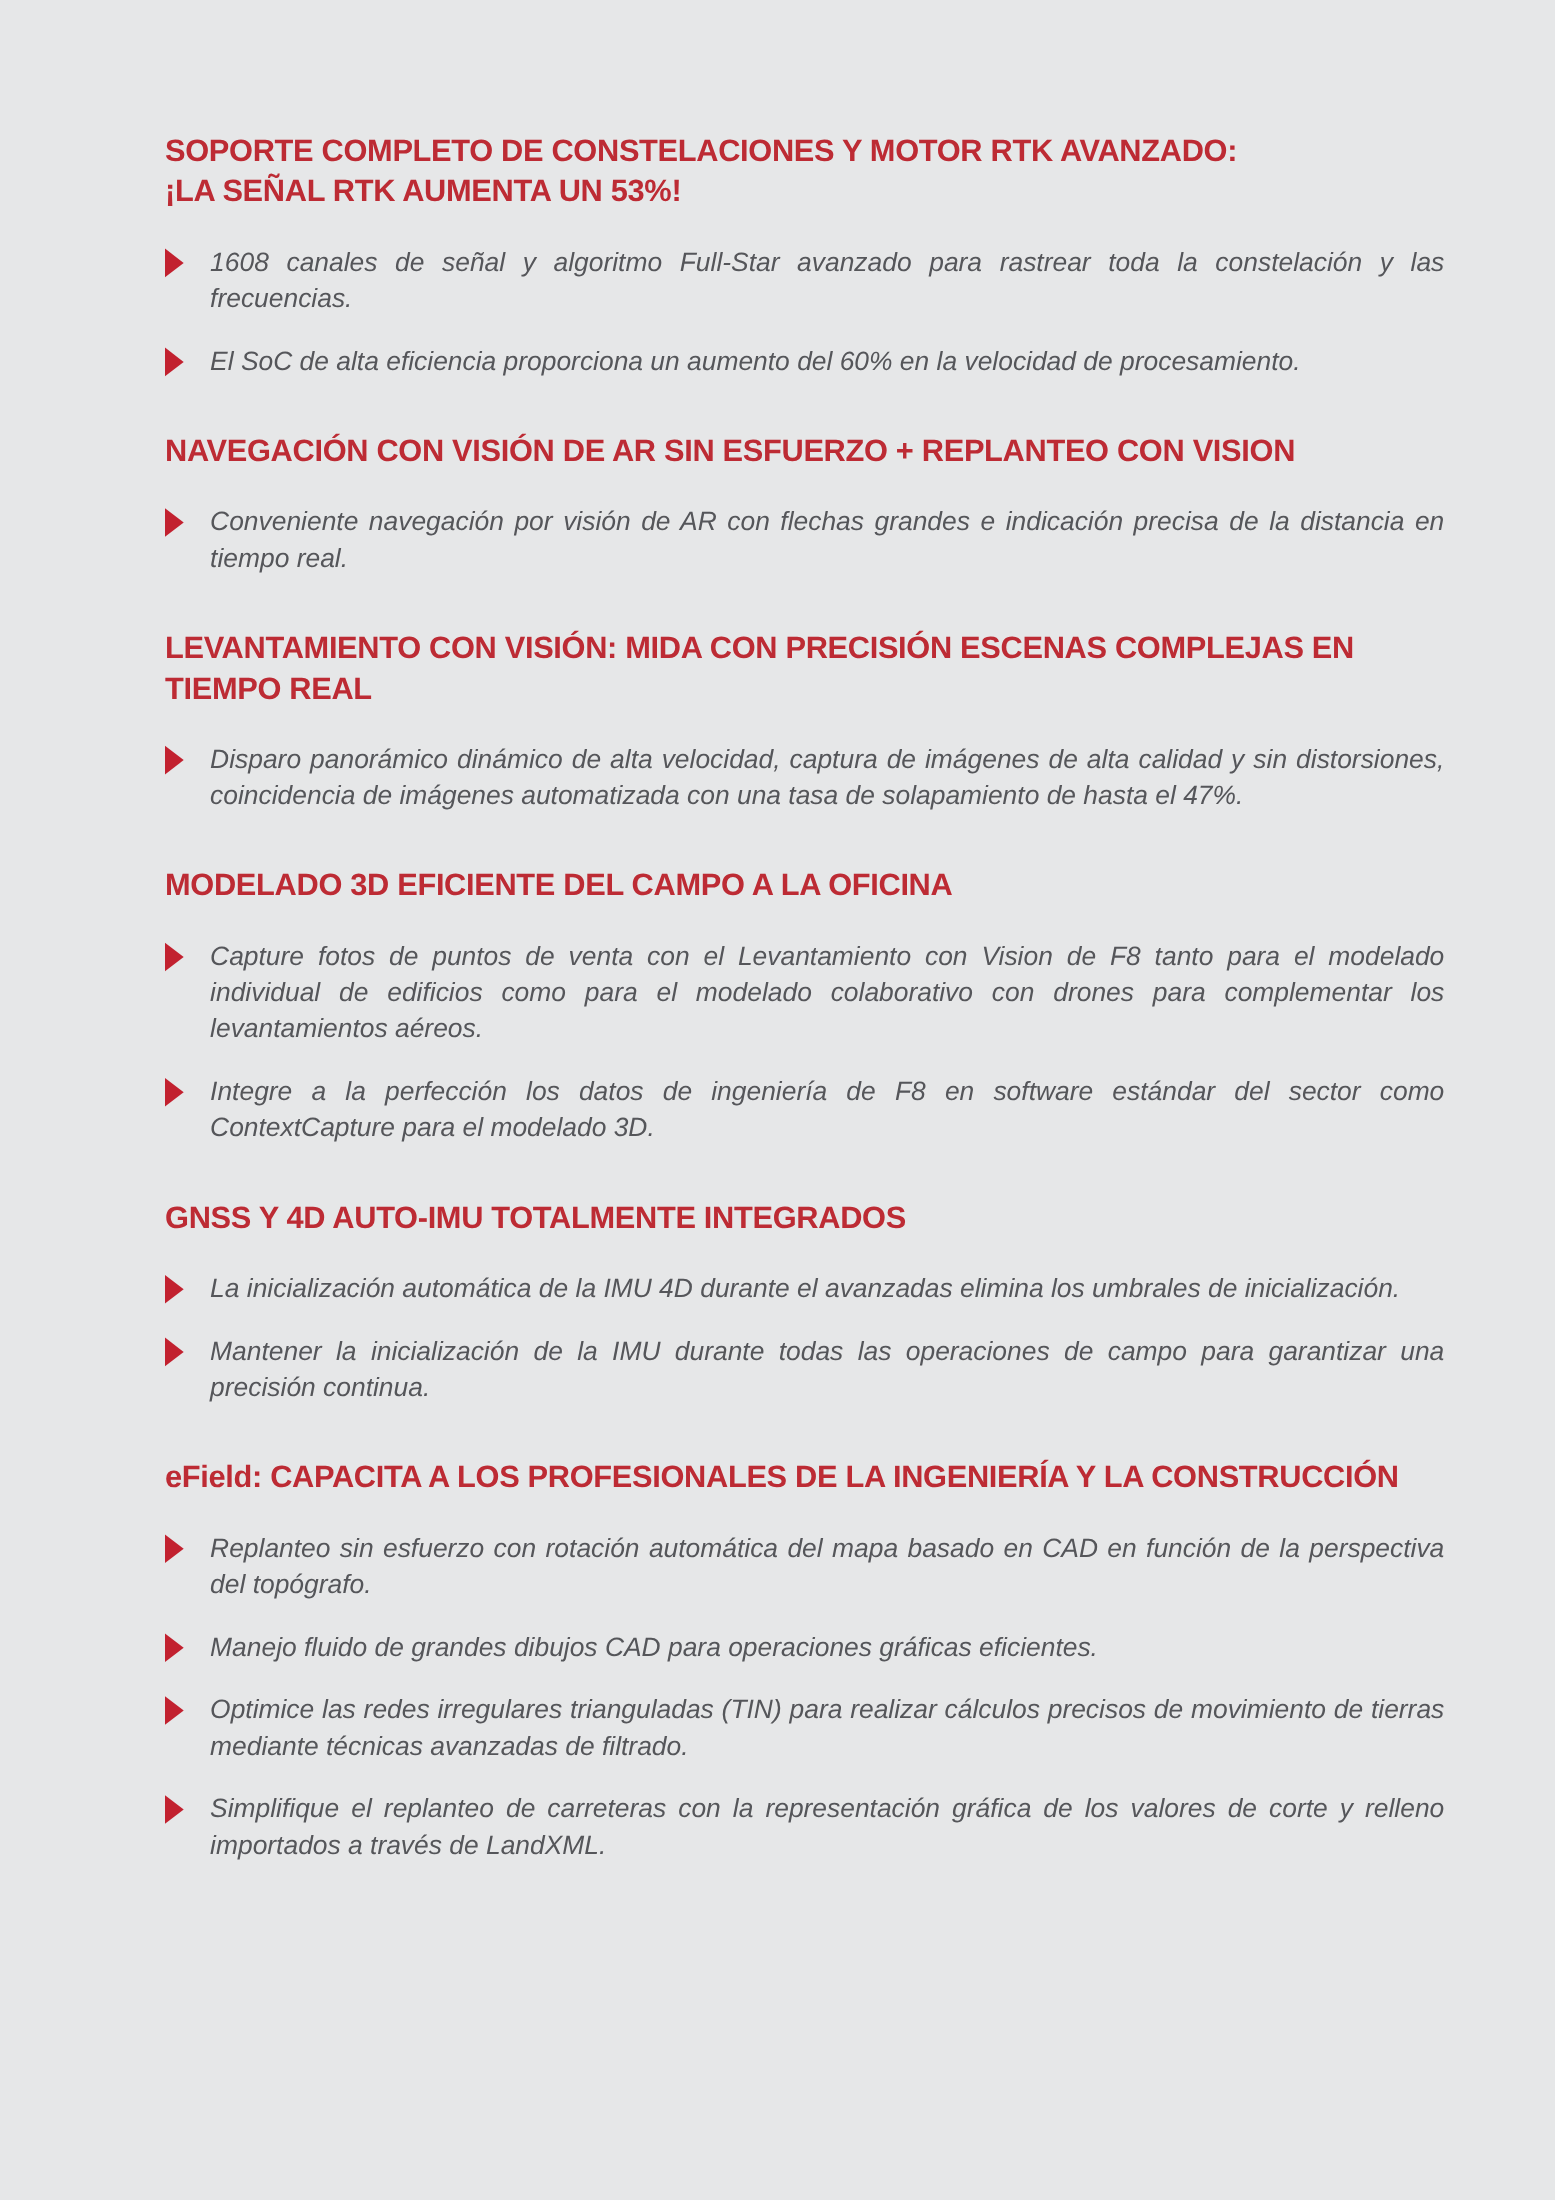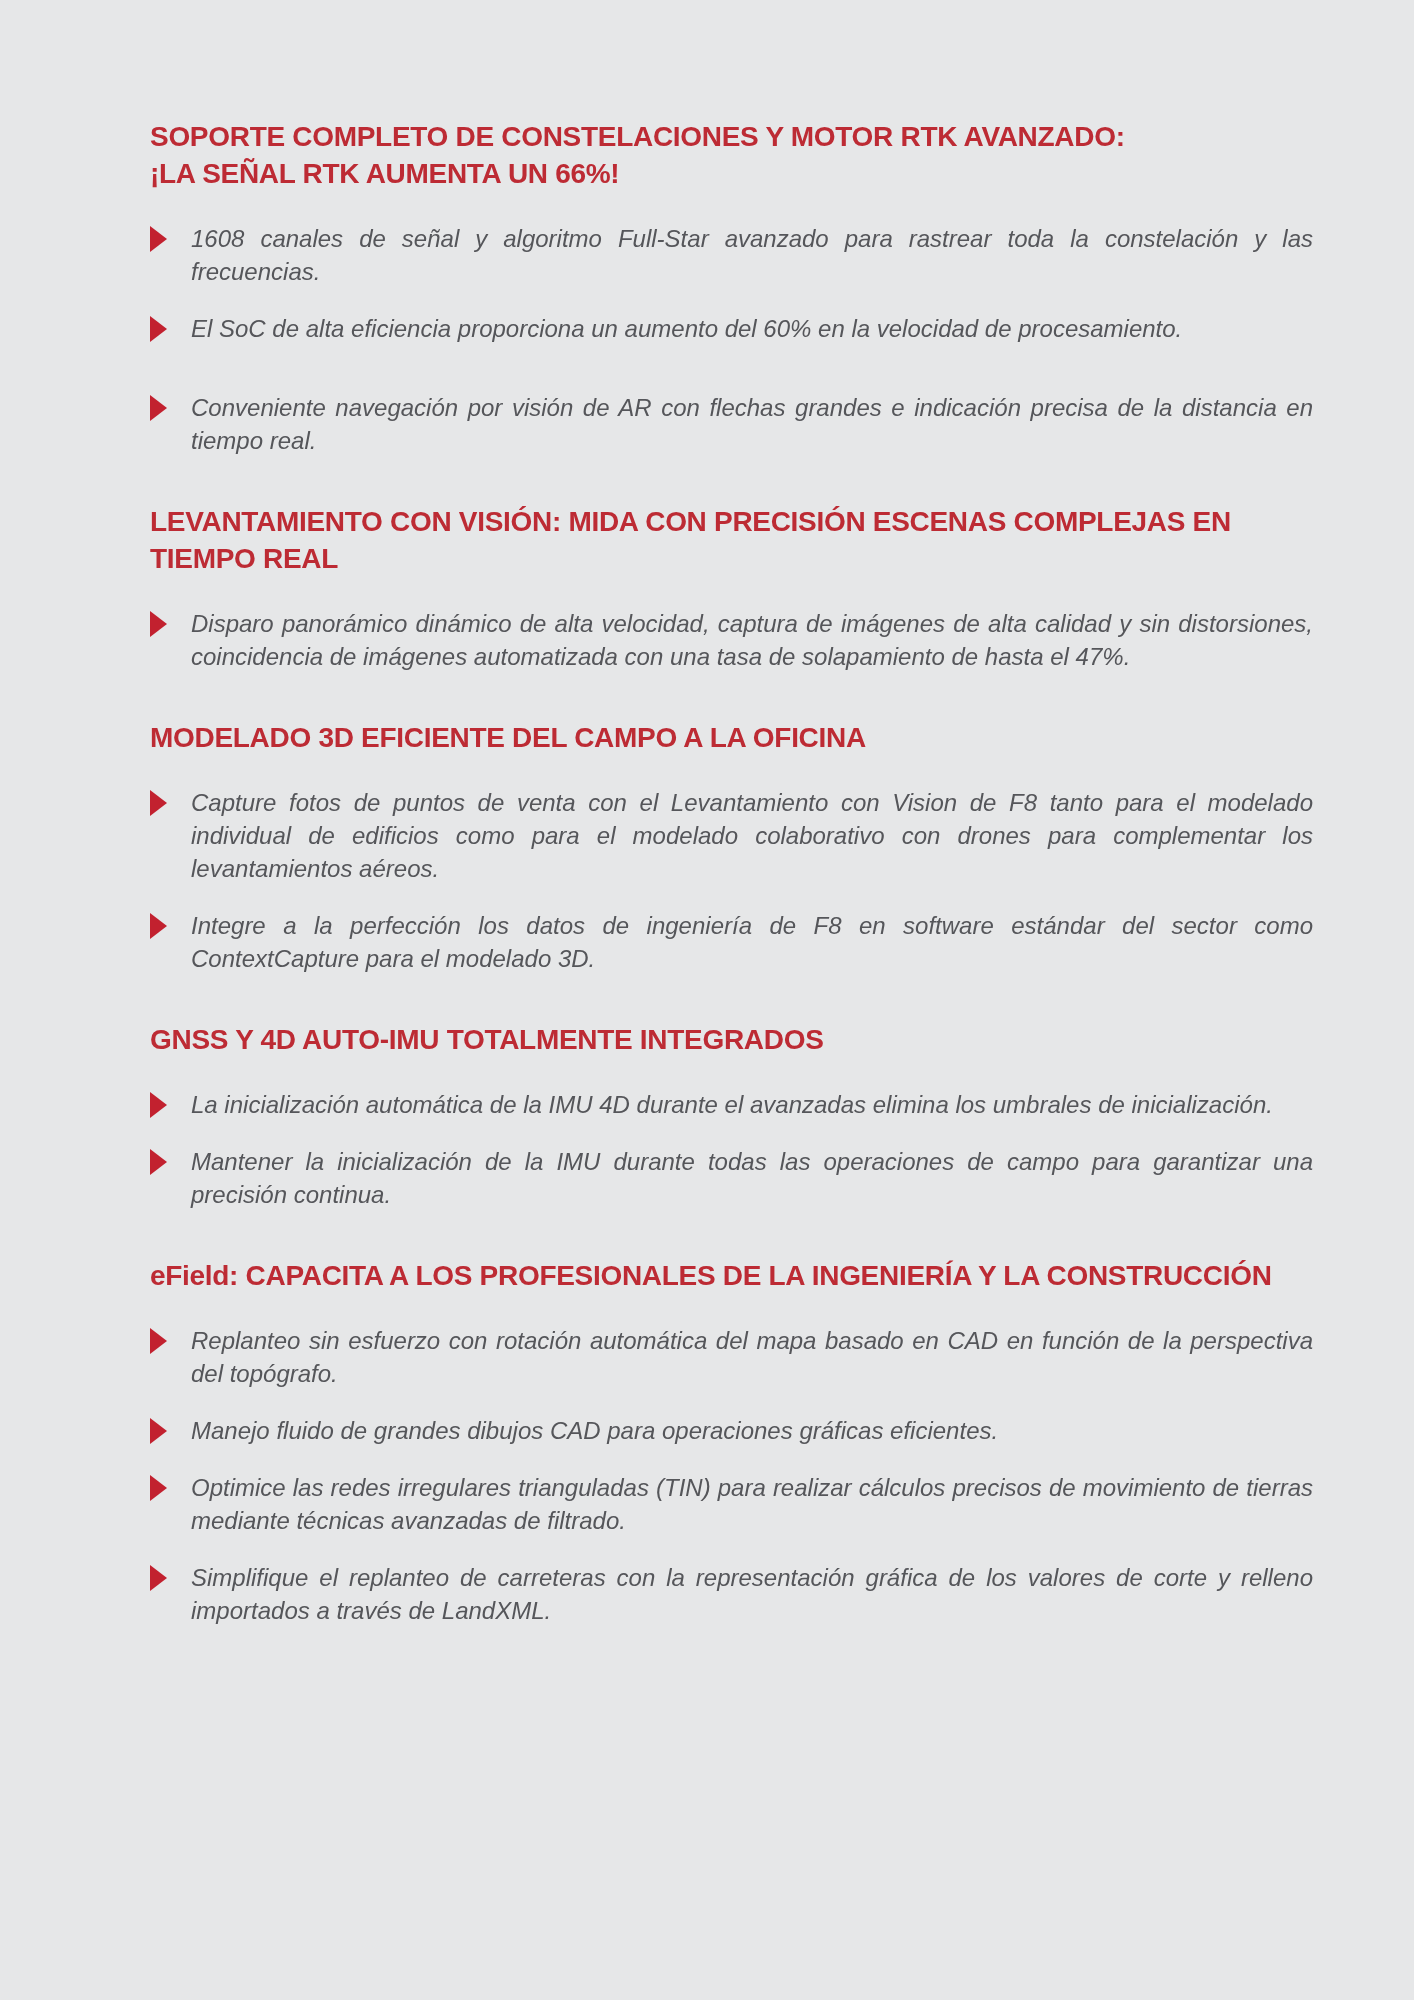--- a/index.html
+++ b/index.html
@@ -57,34 +57,35 @@
     font-style: italic;
   }
 </style>
 </head>
 <body>
 
 <div class="page">
 
   <div class="section">
     <h2 class="section-heading">SOPORTE COMPLETO DE CONSTELACIONES Y MOTOR RTK AVANZADO:
-¡LA SEÑAL RTK AUMENTA UN 66%!</h2>
+¡LA SEÑAL RTK AUMENTA UN 53%!</h2>
     <div class="bullets">
       <div class="bullet">
         <span class="tri"></span>
         <p class="bullet-text">1608 canales de señal y algoritmo Full-Star avanzado para rastrear toda la constelación y las frecuencias.</p>
       </div>
       <div class="bullet">
         <span class="tri"></span>
         <p class="bullet-text">El SoC de alta eficiencia proporciona un aumento del 60% en la velocidad de procesamiento.</p>
       </div>
     </div>
   </div>
 
   <div class="section">
+    <h2 class="section-heading">NAVEGACIÓN CON VISIÓN DE AR SIN ESFUERZO + REPLANTEO CON VISION</h2>
     <div class="bullets">
       <div class="bullet">
         <span class="tri"></span>
         <p class="bullet-text">Conveniente navegación por visión de AR con flechas grandes e indicación precisa de la distancia en tiempo real.</p>
       </div>
     </div>
   </div>
 
   <div class="section">
     <h2 class="section-heading">LEVANTAMIENTO CON VISIÓN: MIDA CON PRECISIÓN ESCENAS COMPLEJAS EN

